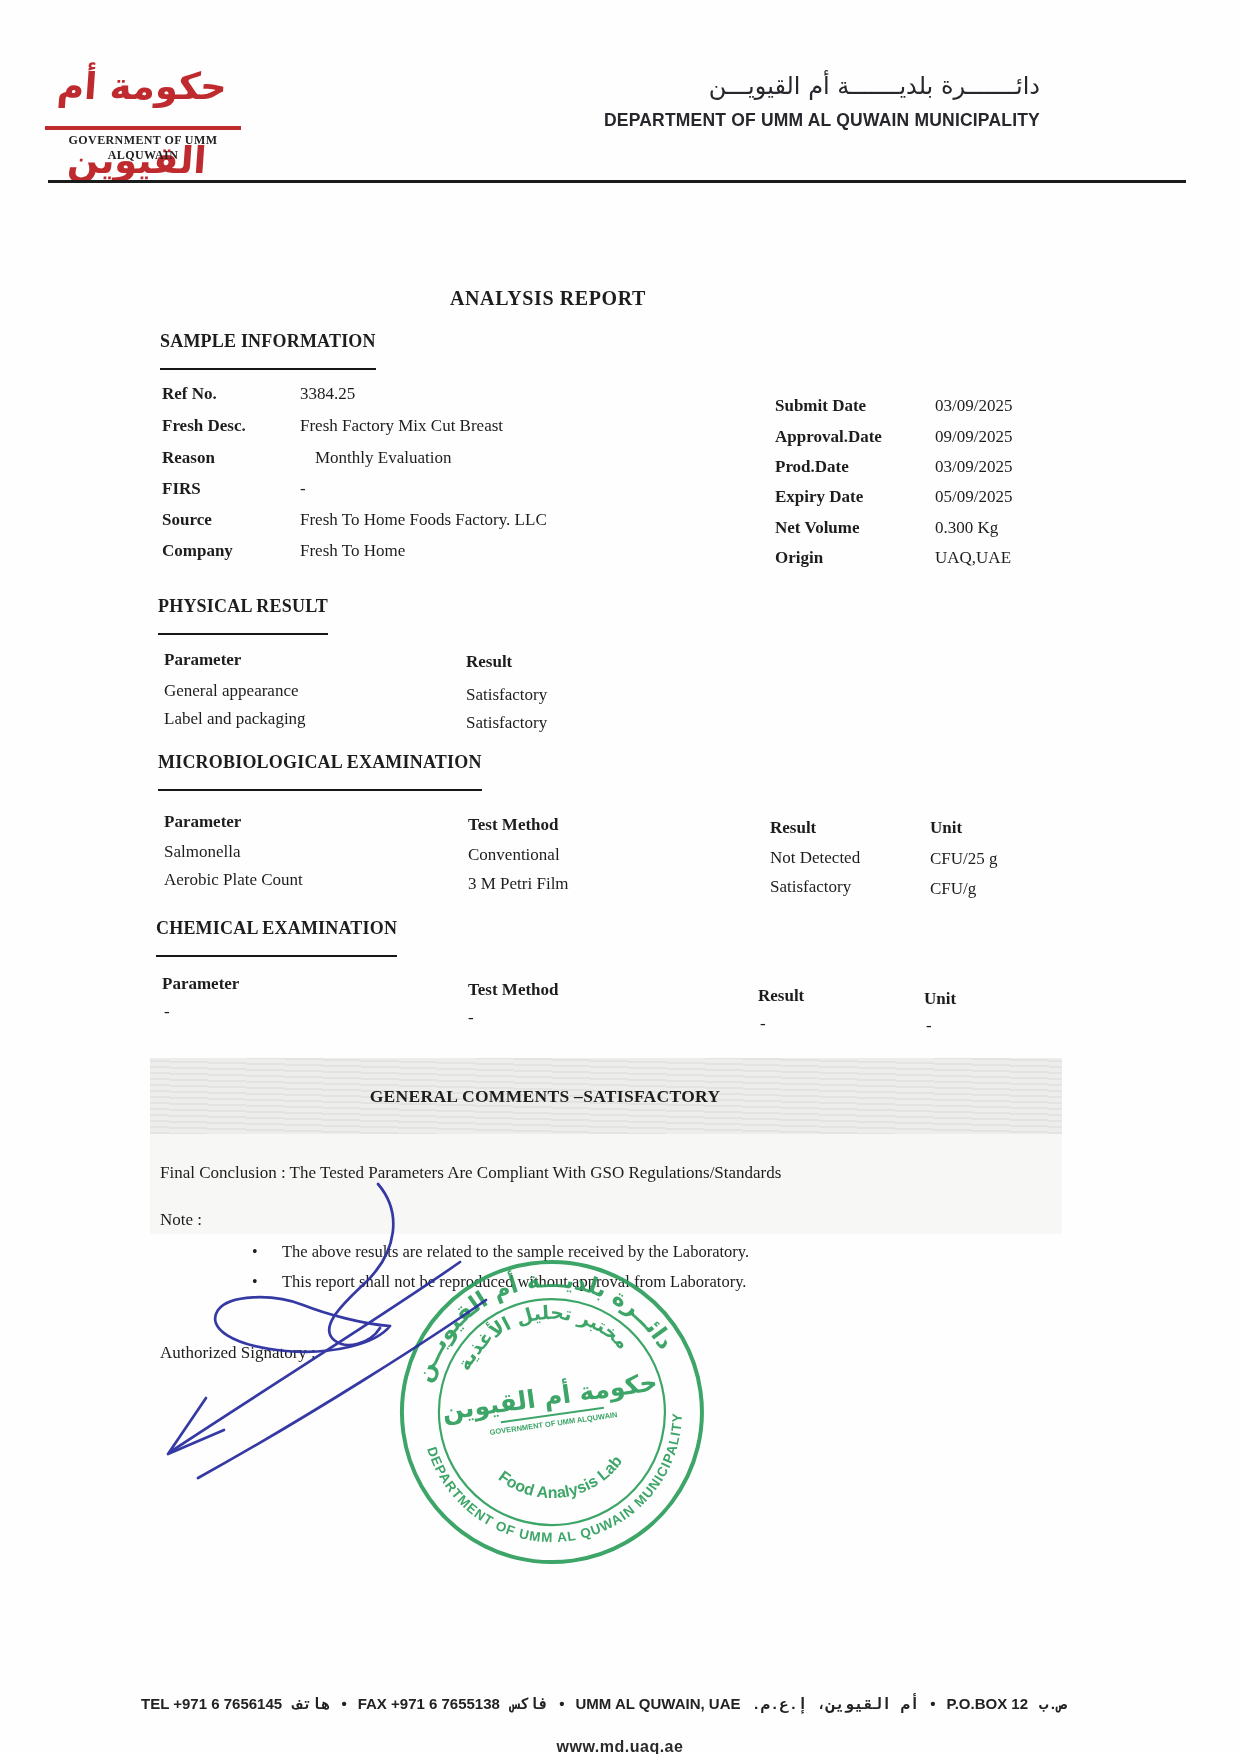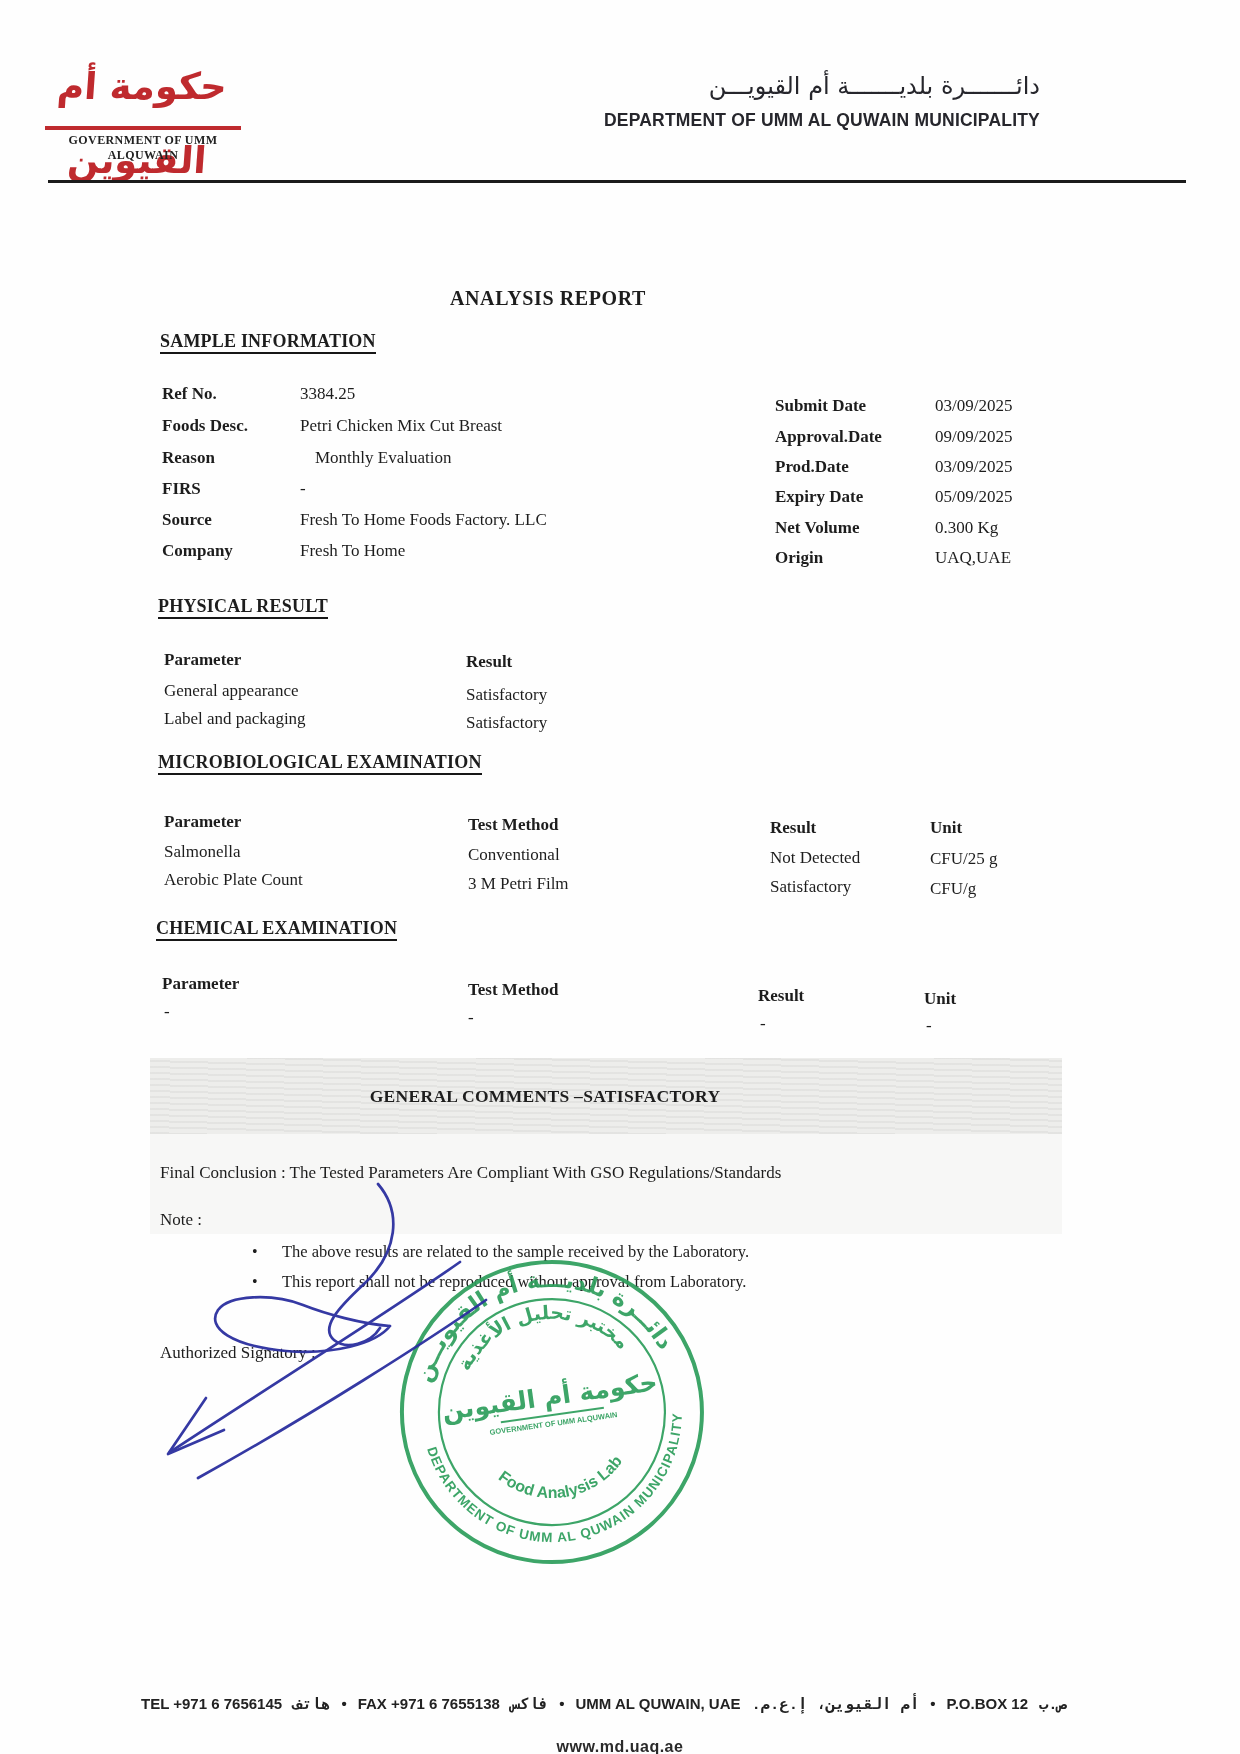--- a/index.html
+++ b/index.html
@@ -18,21 +18,21 @@
     font-size:12px;letter-spacing:.4px;color:#222;}
   .dept-block{left:560px;top:66px;width:480px;text-align:right;}
   .dept-arabic{font-size:24px;color:#26262c;line-height:40px;font-family:"DejaVu Sans",sans-serif;}
   .dept-english{font-family:"Liberation Sans",sans-serif;font-weight:600;font-size:17.5px;
     letter-spacing:.2px;color:#26262c;margin-top:4px;}
   .header-rule{left:48px;top:180px;width:1138px;height:3px;background:#1b1b1b;}
   
   .report-title{left:148px;top:287px;width:800px;text-align:center;font-weight:bold;
     font-size:20px;letter-spacing:.6px;}
   .sec-heading{font-weight:bold;font-size:18px;letter-spacing:.2px;
-    border-bottom:2.5px solid #171717;padding-bottom:0;display:inline-block;}
+    border-bottom:2.5px solid #171717;padding-bottom:16px;display:inline-block;}
   
   .flabel{font-weight:bold;font-size:17px;}
   .fvalue{font-size:17px;}
   .thead{font-weight:bold;font-size:17px;}
   .tcell{font-size:17px;}
   
   .band1{left:150px;top:1058px;width:912px;height:76px;opacity:.8;
     background:repeating-linear-gradient(1.5deg, rgba(0,0,0,.05) 0 2px, rgba(255,255,255,0) 2px 6px),#e9e9e7;}
   .band2{left:150px;top:1134px;width:912px;height:100px;background:#eeeeec;opacity:.42;}
   .banner-title{left:145px;top:1086px;width:800px;text-align:center;font-weight:bold;
@@ -65,22 +65,22 @@
   <div class="abs header-rule"></div>
 
   <div class="abs report-title">ANALYSIS REPORT</div>
 
   <div class="abs" style="left:160px;top:331px;">
     <span class="sec-heading">SAMPLE INFORMATION</span>
   </div>
 
   <div class="abs flabel" style="left:162px;top:384px;">Ref No.</div>
   <div class="abs fvalue" style="left:300px;top:384px;">3384.25</div>
-  <div class="abs flabel" style="left:162px;top:416px;">Foods Desc.</div>
-  <div class="abs fvalue" style="left:300px;top:416px;">Petri Chicken Mix Cut Breast</div>
+  <div class="abs flabel" style="left:162px;top:416px;">Fresh Desc.</div>
+  <div class="abs fvalue" style="left:300px;top:416px;">Fresh Factory Mix Cut Breast</div>
   <div class="abs flabel" style="left:162px;top:448px;">Reason</div>
   <div class="abs fvalue" style="left:315px;top:448px;">Monthly Evaluation</div>
   <div class="abs flabel" style="left:162px;top:479px;">FIRS</div>
   <div class="abs fvalue" style="left:300px;top:479px;">-</div>
   <div class="abs flabel" style="left:162px;top:510px;">Source</div>
   <div class="abs fvalue" style="left:300px;top:510px;">Fresh To Home Foods Factory. LLC</div>
   <div class="abs flabel" style="left:162px;top:541px;">Company</div>
   <div class="abs fvalue" style="left:300px;top:541px;">Fresh To Home</div>
 
   <div class="abs flabel" style="left:775px;top:396px;">Submit Date</div>

